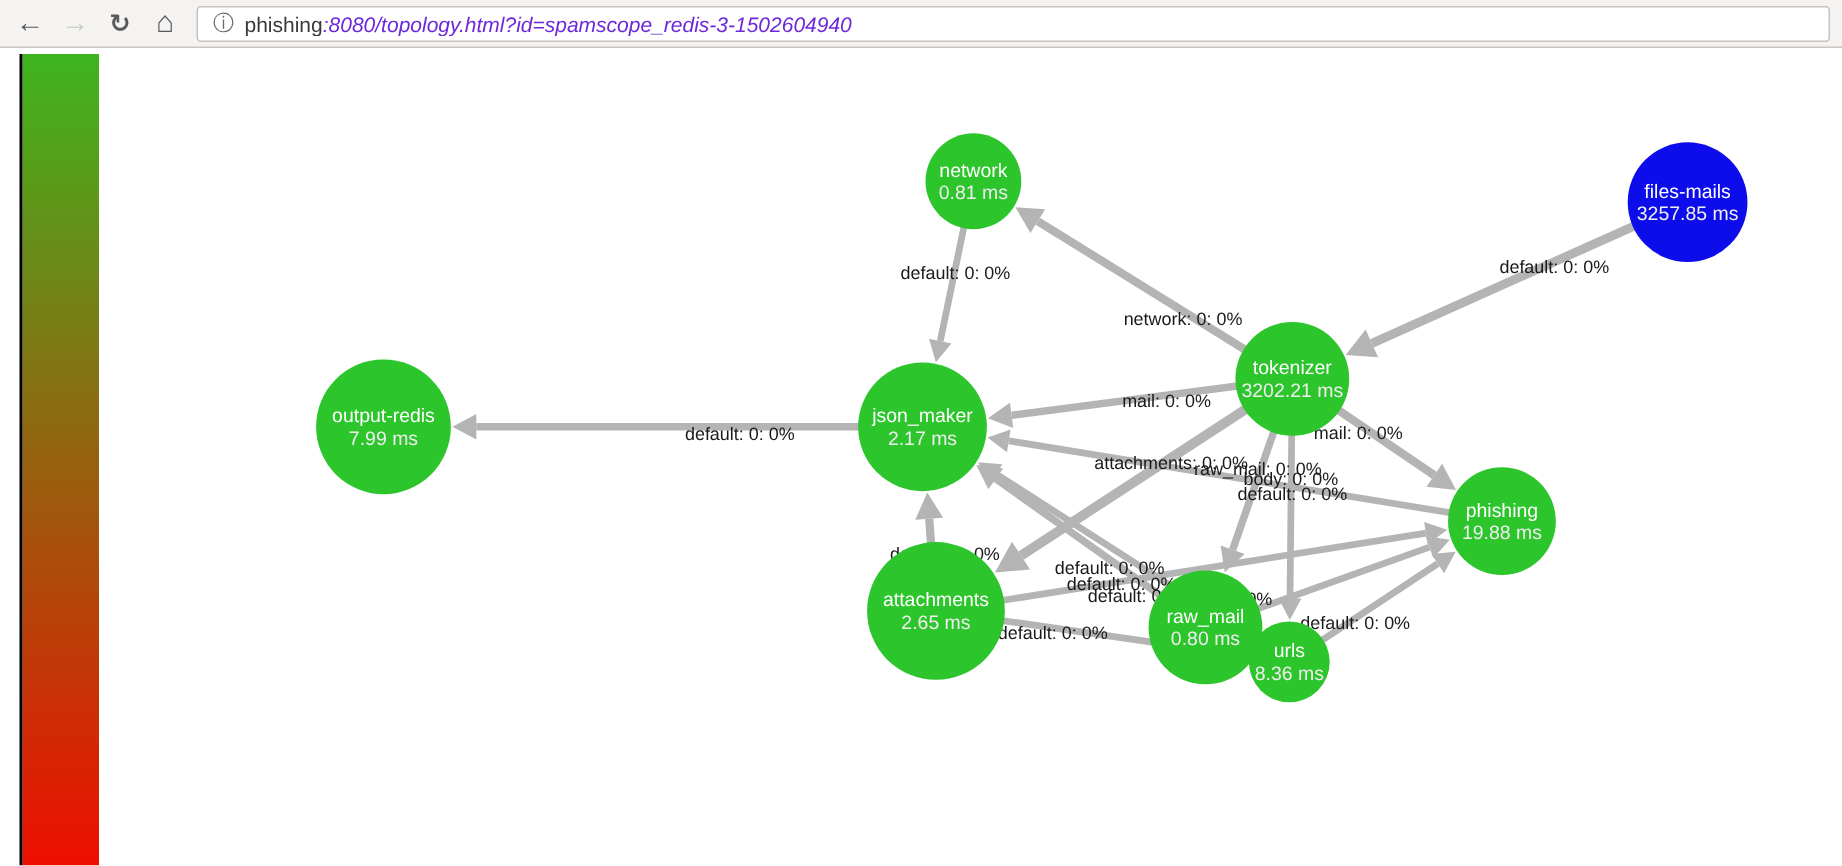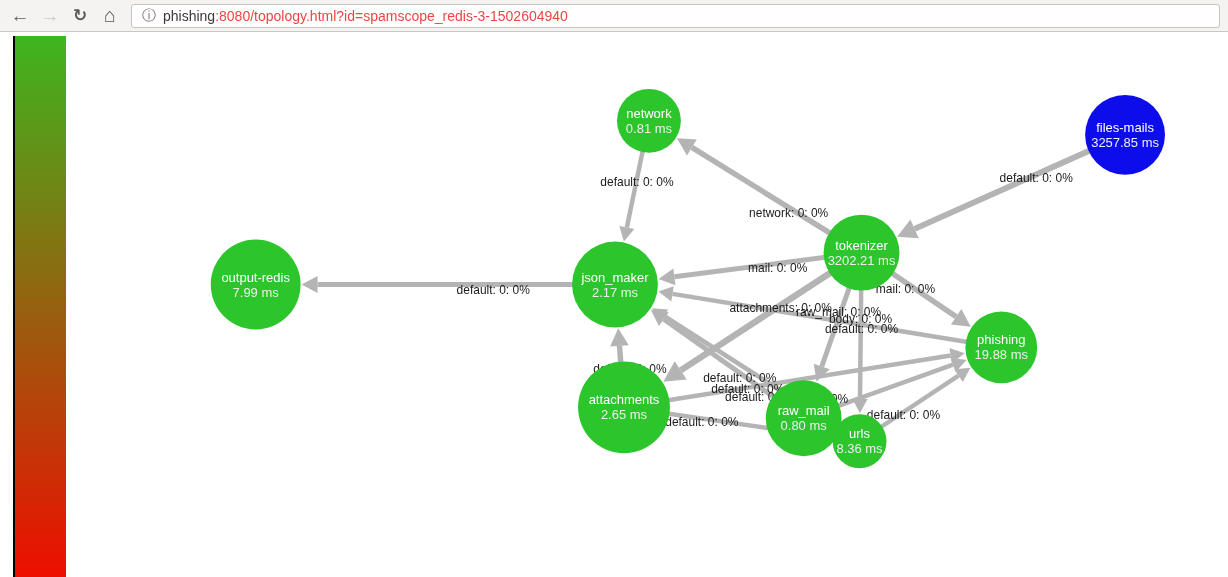--- a/index.html
+++ b/index.html
@@ -27,21 +27,21 @@
   .url-box {
     flex: 1 1 auto; height: 24px; margin-left: 5px;
     background: #ffffff; border: 1px solid #c6c4c2; border-radius: 3px;
     display: flex; align-items: center; padding: 0 10px; min-width: 0;
   }
   .info-icon {
     color: #6b6b6b; font-size: 14px; margin-right: 7px; flex: 0 0 auto;
   }
   .url-text { font-size: 14px; white-space: nowrap; overflow: hidden; }
   .url-host { color: #3a3a3a; }
-  .url-rest { color: #ef4444; }
+  .url-rest { color: #6d28d9; font-style: italic; }
   
   .page { position: relative; height: 545px; background: #ffffff; }
   .legend-bar {
     position: absolute; left: 13px; top: 4px; width: 53px; bottom: 0;
     border-left: 2px solid #000000;
   }
   svg.graph { position: absolute; left: 0; top: 0; }
   svg.graph text { font-family: "Liberation Sans", "DejaVu Sans", sans-serif; }
   .edge-label { font-size: 12px; fill: #1a1a1a; }
   .node-label { font-size: 13px; fill: #ffffff; }

